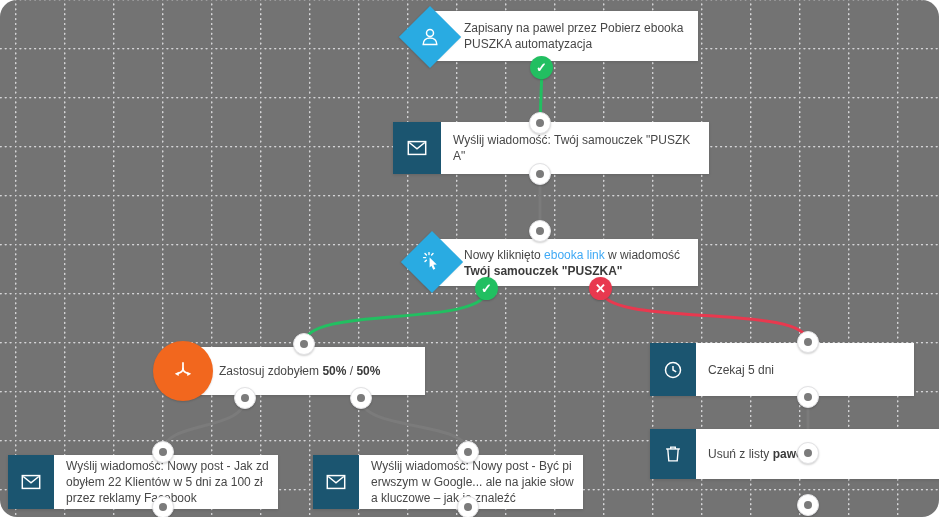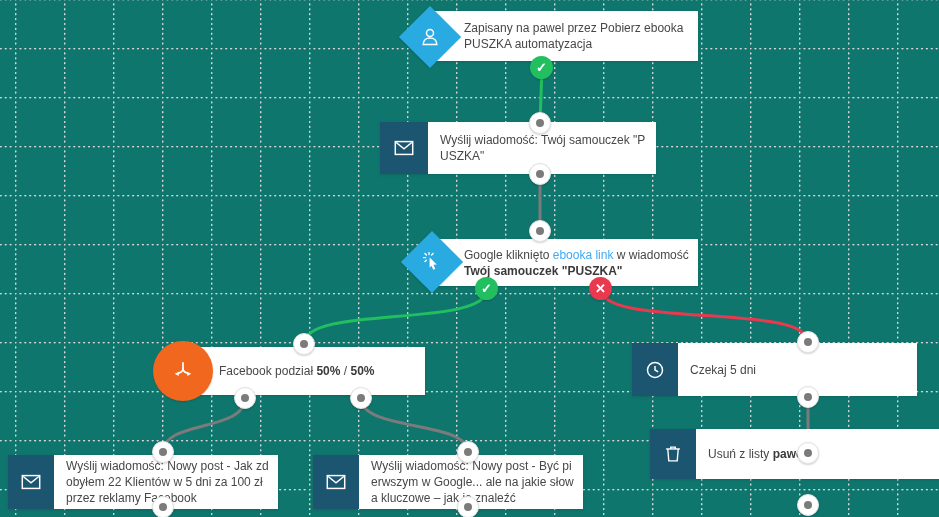--- a/index.html
+++ b/index.html
@@ -1,19 +1,20 @@
 <!DOCTYPE html>
 <html><head>
 <meta charset="utf-8">
 <style>
   html,body{margin:0;padding:0;}
   .canvas{
     position:relative;width:939px;height:517px;overflow:hidden;
-    background:#0f766e;
+    background:#737373;
     font-family:"Liberation Sans", sans-serif;
+    border-radius:17px;
   }
   svg.layer{position:absolute;left:0;top:0;}
   .card{
     position:absolute;background:#fff;
     box-shadow:0 1px 3px rgba(0,0,0,.14);
     display:flex;align-items:center;
     font-size:12px;line-height:16px;color:#474747;
   }
   .card .ntext{flex:1;word-break:break-all;padding:4px 8px 4px 0;}
   .pad{padding-left:38px;}
@@ -102,50 +103,50 @@
   </div>
   <div class="diamond" style="left:408px;top:15px">
     <div class="di">
       <svg width="24" height="24" viewBox="0 0 24 24" fill="none" stroke="#fff" stroke-width="1.5">
         <circle cx="12" cy="8" r="3.5"></circle>
         <path d="M5.2 19.5 C5.2 15.2 8.2 13 12 13 C15.8 13 18.8 15.2 18.8 19.5 Z"></path>
       </svg>
     </div>
   </div>
 
-  <div class="card" style="left:380px;top:122px;width:276px;height:52px">
+  <div class="card" style="left:393px;top:122px;width:316px;height:52px">
     <div class="tile w48">
       <svg width="22" height="22" viewBox="0 0 24 24" fill="none" stroke="#fff" stroke-width="1.6">
         <rect x="2.5" y="5" width="19" height="14"></rect>
         <path d="M3.5 6 L12 13 L20.5 6"></path>
       </svg>
     </div>
     <div class="ntext">Wyślij wiadomość: Twój samouczek "PUSZKA"</div>
   </div>
 
   <div class="card pad" style="left:426px;top:239px;width:234px;height:47px">
-    <div class="ntext"><span>Google kliknięto </span><a class="lnk">ebooka link</a><span> w wiadomość </span><b>Twój samouczek "PUSZKA"</b></div>
+    <div class="ntext"><span>Nowy kliknięto </span><a class="lnk">ebooka link</a><span> w wiadomość </span><b>Twój samouczek "PUSZKA"</b></div>
   </div>
   <div class="diamond" style="left:410px;top:240px">
     <div class="di">
       <svg width="24" height="24" viewBox="0 0 24 24">
         <g stroke="#fff" stroke-width="1.4" fill="none" stroke-linecap="round">
           <path d="M9 2.6 L9 4.6"></path>
             <path d="M3.6 7.6 L5.6 7.6"></path>
             <path d="M5 3.6 L6.4 5"></path>
             <path d="M13 3.6 L11.6 5"></path>
             <path d="M5 11.6 L6.4 10.2"></path>
         </g>
         <path d="M9.6 7.4 L16.8 14.4 L13.4 14.8 L15.3 18.8 L13.3 19.8 L11.4 15.8 L9.6 17.6 Z" fill="#fff" stroke="none"></path>
       </svg>
     </div>
   </div>
 
   <div class="card" style="left:183px;top:347px;width:242px;height:48px;padding-left:36px;box-sizing:border-box">
-    <div class="ntext"><span>Facebook podział </span><b>50%</b><span> / </span><b>50%</b></div>
+    <div class="ntext"><span>Zastosuj zdobyłem </span><b>50%</b><span> / </span><b>50%</b></div>
   </div>
   <div class="circle-node" style="left:153px;top:341px">
     <svg width="26" height="26" viewBox="0 0 24 24">
       <g stroke="#fff" stroke-width="1.6" fill="none" stroke-linecap="round">
         <path d="M12 4.5 L12 9.5 C12 12.5 10.5 13 7.5 14.3"></path>
         <path d="M12 9.5 C12 12.5 13.5 13 16.5 14.3"></path>
       </g>
       <path d="M8.2 12.6 L4.4 14.6 L8 16.5 Z" fill="#fff" stroke="none"></path>
       <path d="M15.8 12.6 L19.6 14.6 L16 16.5 Z" fill="#fff" stroke="none"></path>
     </svg>
@@ -164,21 +165,21 @@
   <div class="card" style="left:313px;top:455px;width:270px;height:54px">
     <div class="tile">
       <svg width="22" height="22" viewBox="0 0 24 24" fill="none" stroke="#fff" stroke-width="1.6">
         <rect x="2.5" y="5" width="19" height="14"></rect>
         <path d="M3.5 6 L12 13 L20.5 6"></path>
       </svg>
     </div>
     <div class="ntext">Wyślij wiadomość: Nowy post - Być pierwszym w Google... ale na jakie słowa kluczowe – jak je znaleźć</div>
   </div>
 
-  <div class="card" style="left:632px;top:343px;width:285px;height:53px">
+  <div class="card" style="left:650px;top:343px;width:264px;height:53px">
     <div class="tile">
       <svg width="22" height="22" viewBox="0 0 24 24" fill="none" stroke="#fff" stroke-width="1.6">
         <circle cx="12" cy="12" r="8.2"></circle>
         <path d="M12 7.5 L12 12 L15.5 14"></path>
       </svg>
     </div>
     <div class="ntext">Czekaj 5 dni</div>
   </div>
 
   <div class="card" style="left:650px;top:429px;width:308px;height:50px">

